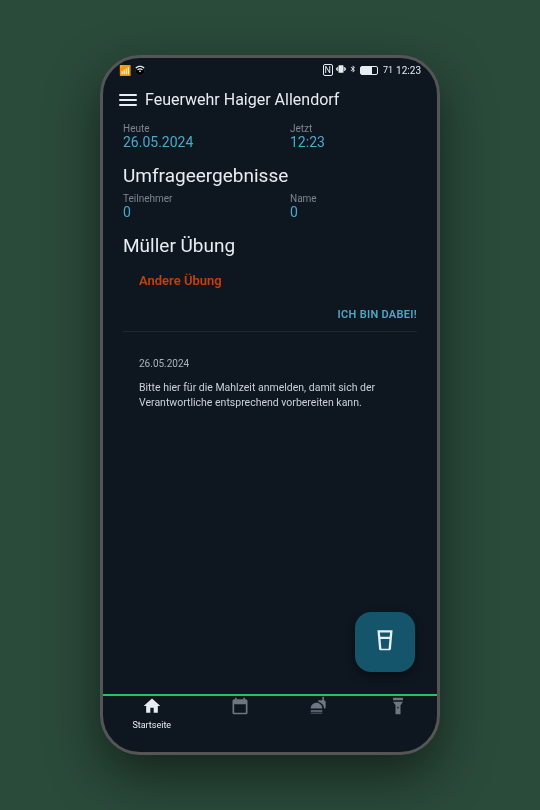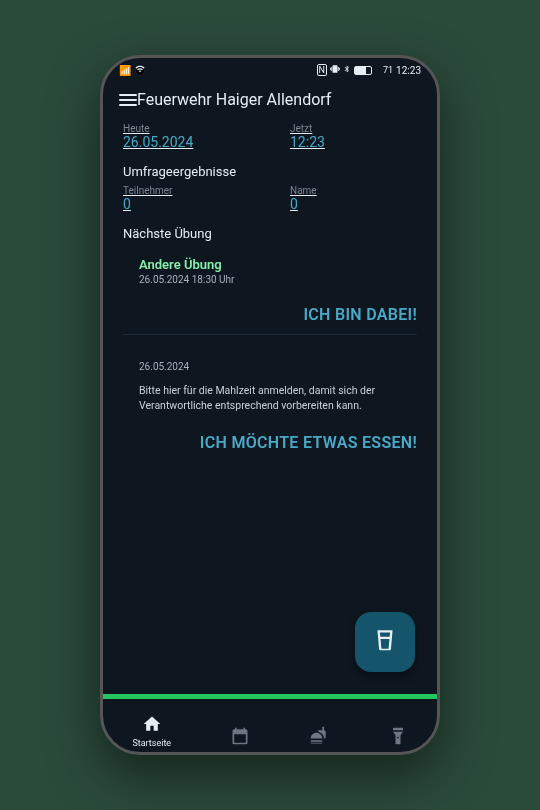--- a/index.html
+++ b/index.html
@@ -45,21 +45,21 @@
     top: 8px;
     width: 10px;
     height: 10px;
     background: #000;
     border-radius: 50%;
     border: 1px solid #222;
   }
   .header {
     display: flex;
     align-items: center;
-    gap: 0;
+    gap: 8px;
     padding: 8px 16px;
   }
   .hamburger {
     display: flex;
     flex-direction: column;
     gap: 3px;
   }
   .hamburger span {
     width: 18px;
     height: 2px;
@@ -74,65 +74,64 @@
   .content {
     flex: 1;
     padding: 6px 20px;
     overflow: hidden;
     color: #e6edf3;
   }
   .row2 {
     display: flex;
     gap: 40px;
     margin-bottom: 14px;
-    text-decoration: underline;
   }
   .row2 .col { flex: 1 1 0; }
   .lbl {
     font-size: 10px;
     color: #7d8590;
   }
   .val {
     font-size: 14px;
     color: #4aa9c7;
   }
   .section-h {
-    font-size: 13px;
+    font-size: 19px;
     color: #e6edf3;
     margin: 8px 0 6px;
     font-weight: 400;
   }
   .card {
     padding: 10px 12px 8px;
     margin-left: 4px;
   }
   .card-title {
     font-size: 13px;
     font-weight: 600;
-    color: #86efac;
+    color: #c2410c;
   }
   .card-sub {
     font-size: 10px;
     color: #aab3bd;
     margin-top: 2px;
   }
   .card-line {
     font-size: 11px;
     color: #c9d1d9;
     margin-top: 6px;
   }
   .card-desc {
     font-size: 10.5px;
     color: #c9d1d9;
     margin-top: 12px;
     line-height: 1.4;
   }
   .action {
     text-align: right;
-    font-size: 16px;
+    font-size: 11px;
     font-weight: 600;
     letter-spacing: 0.3px;
     color: #4aa9c7;
     text-transform: uppercase;
     margin-top: 12px;
     margin-bottom: 10px;
   }
   .divider {
     height: 1px;
     background: #1d2733;
@@ -147,23 +146,23 @@
     background: #14556b;
     border-radius: 16px;
     display: flex;
     align-items: center;
     justify-content: center;
     box-shadow: 0 4px 10px rgba(0,0,0,0.4);
   }
   .bottomnav {
     height: 58px;
     display: flex;
-    align-items: flex-end;
+    align-items: flex-start;
     justify-content: space-around;
-    border-top: 5px solid #22c55e;
+    border-top: 2px solid #22c55e;
     padding-bottom: 4px;
   }
   .navitem {
     display: flex;
     flex-direction: column;
     align-items: center;
     gap: 2px;
     color: #6e7681;
     font-size: 9px;
   }
@@ -190,21 +189,21 @@
       <span>
         <svg width="10" height="10" viewBox="0 0 24 24" fill="#e6edf3">
             <path d="M0 15h2V9H0v6zm3 2h2V7H3v10zm19-8v6h2V9h-2zm-3 8h2V7h-2v10zM16.5 3h-9C6.67 3 6 3.67 6 4.5v15c0 .83.67 1.5 1.5 1.5h9c.83 0 1.5-.67 1.5-1.5v-15c0-.83-.67-1.5-1.5-1.5z"></path>
           </svg>
       </span>
       <span>
         <svg width="8" height="10" viewBox="0 0 24 24" fill="#e6edf3">
             <path d="M17.71 7.71L12 2h-1v7.59L6.41 5 5 6.41 10.59 12 5 17.59 6.41 19 11 14.41V22h1l5.71-5.71L13.41 12l4.3-4.29zM13 5.83l1.88 1.88L13 9.59V5.83zm1.88 10.46L13 18.17v-3.76l1.88 1.88z"></path>
           </svg>
       </span>
-      <span style="display:inline-flex;align-items:center;gap:11px;">
+      <span style="display:inline-flex;align-items:center;gap:5px;">
         <span style="display:inline-block;width:18px;height:9px;border:1px solid #e6edf3;border-radius:2px;position:relative;">
           <span style="display:block;width:71%;height:100%;background:#e6edf3;"></span>
         </span>
         <span style="font-size:9px;">71</span>
       </span>
       <span>12:23</span>
     </div>
   </div>
 
   <div class="header">
@@ -233,33 +232,31 @@
       <div class="col">
         <div class="lbl">Teilnehmer</div>
         <div class="val">0</div>
       </div>
       <div class="col">
         <div class="lbl">Name</div>
         <div class="val">0</div>
       </div>
     </div>
 
-    <div class="section-h">Nächste Übung</div>
+    <div class="section-h">Müller Übung</div>
     <div class="card">
       <div class="card-title">Andere Übung</div>
-      <div class="card-sub">26.05.2024 18:30 Uhr</div>
     </div>
     <div class="action">ICH BIN DABEI!</div>
     <div class="divider"></div>
 
     <div class="card">
       <div class="card-sub">26.05.2024</div>
       <div class="card-desc">Bitte hier für die Mahlzeit anmelden, damit sich der Verantwortliche entsprechend vorbereiten kann.</div>
     </div>
-    <div class="action">ICH MÖCHTE ETWAS ESSEN!</div>
   </div>
 
   <div class="fab">
     <span>
       <svg width="26" height="26" viewBox="0 0 24 24" fill="#e6edf3">
           <path d="M5 3l1.5 17c.1.9.8 1.5 1.7 1.5h7.6c.9 0 1.6-.6 1.7-1.5L19 3H5zm2.3 2h9.4l-.4 4H7.7l-.4-4zm.6 6h8.2l-.8 9H8.7l-.8-9z"></path>
         </svg>
     </span>
   </div>
 

